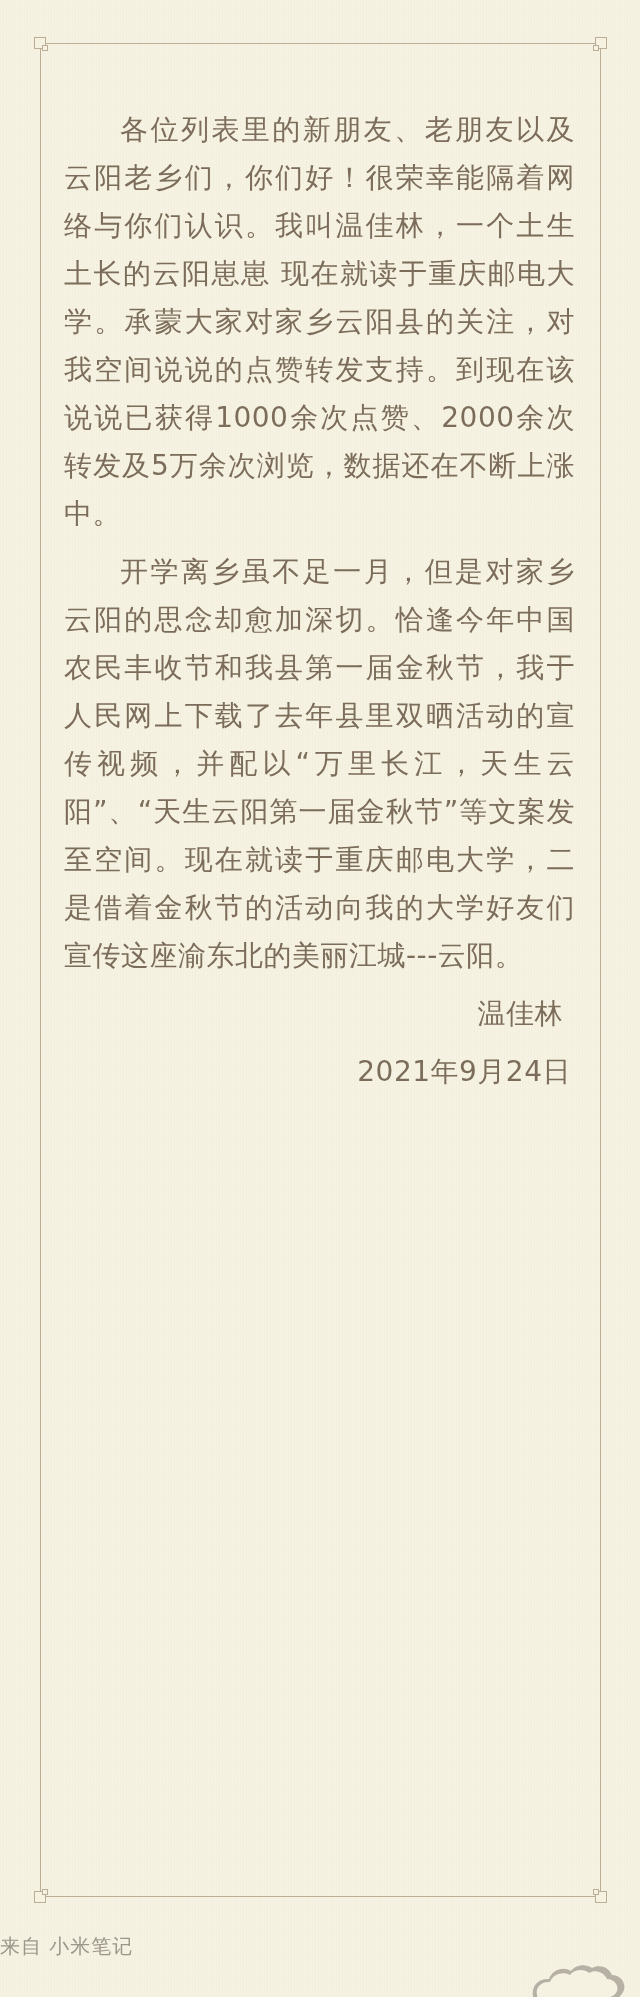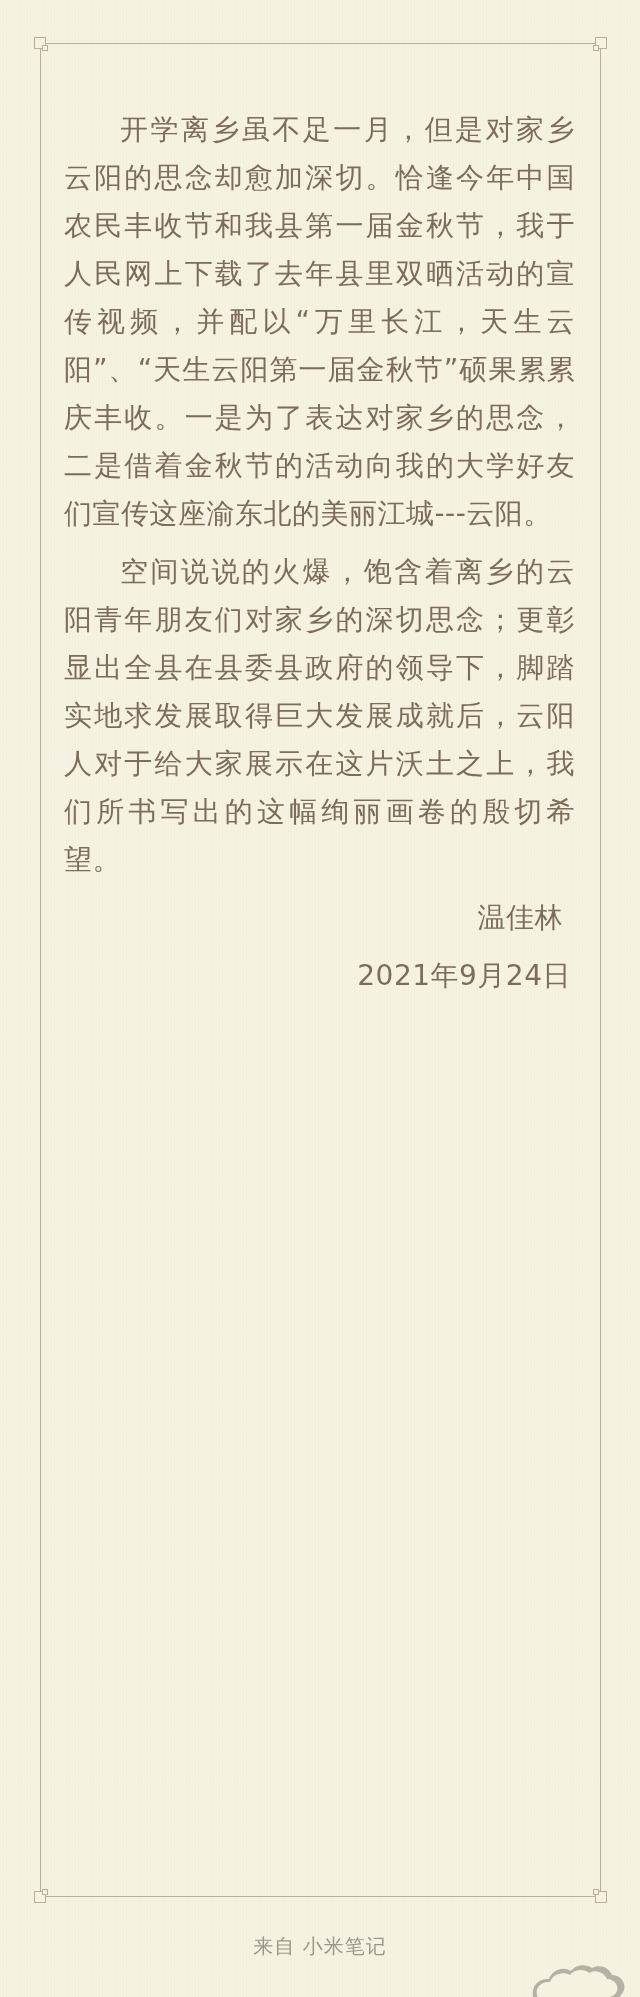--- a/index.html
+++ b/index.html
@@ -80,21 +80,20 @@
     padding-right: 4px;
     margin-top: 10px;
   }
 
   
   .footer-source {
     position: absolute;
     left: 0;
     top: 1933px;
     width: 100%;
-    text-align: center;
     font-size: 20px;
     line-height: 26px;
     color: #9b968a;
     letter-spacing: 1px;
   }
 
   
   .watermark {
     position: absolute;
     left: 505px;
@@ -109,22 +108,22 @@
 <body>
 
 <div class="frame">
   <span class="corner tl"></span>
   <span class="corner tr"></span>
   <span class="corner bl"></span>
   <span class="corner br"></span>
 </div>
 
 <div class="letter-body">
-  <p>开学离乡虽不足一月，但是对家乡云阳的思念却愈加深切。恰逢今年中国农民丰收节和我县第一届金秋节，我于人民网上下载了去年县里双晒活动的宣传视频，并配以“万里长江，天生云阳”、“天生云阳第一届金秋节”硕果累累庆丰收。一是为了表达对家乡的思念，二是借着金秋节的活动向我的大学好友们宣传这座渝东北的美丽江城---云阳。</p>
-  <p>空间说说的火爆，饱含着离乡的云阳青年朋友们对家乡的深切思念；更彰显出全县在县委县政府的领导下，脚踏实地求发展取得巨大发展成就后，云阳人对于给大家展示在这片沃土之上，我们所书写出的这幅绚丽画卷的殷切希望。</p>
+  <p>各位列表里的新朋友、老朋友以及云阳老乡们，你们好！很荣幸能隔着网络与你们认识。我叫温佳林，一个土生土长的云阳崽崽 现在就读于重庆邮电大学。承蒙大家对家乡云阳县的关注，对我空间说说的点赞转发支持。到现在该说说已获得1000余次点赞、2000余次转发及5万余次浏览，数据还在不断上涨中。</p>
+  <p>开学离乡虽不足一月，但是对家乡云阳的思念却愈加深切。恰逢今年中国农民丰收节和我县第一届金秋节，我于人民网上下载了去年县里双晒活动的宣传视频，并配以“万里长江，天生云阳”、“天生云阳第一届金秋节”等文案发至空间。现在就读于重庆邮电大学，二是借着金秋节的活动向我的大学好友们宣传这座渝东北的美丽江城---云阳。</p>
   <div class="signature-line">温佳林</div>
   <div class="date-line">2021年9月24日</div>
 </div>
 
 <div class="footer-source">来自 小米笔记</div>
 
 <div class="watermark">
   <svg width="135" height="78" viewBox="0 0 135 78">
 
     <path d="M28 34 C26 24 34 16 44 17 C47 8 58 4 66 9 C70 3 80 1 87 6 C94 2 104 5 107 13 C115 13 121 20 119 28 C117 34 110 37 104 36 L34 40 C30 40 28 37 28 34 Z" fill="#b3ada2"></path>

